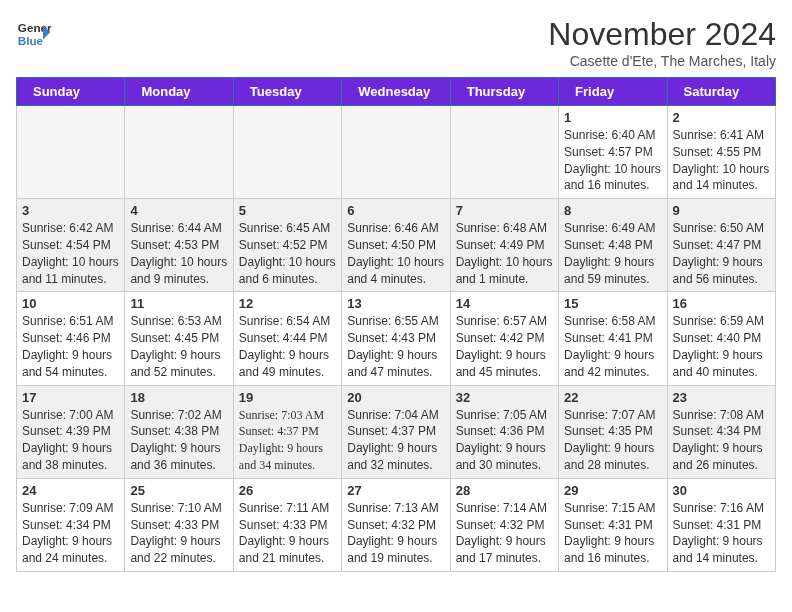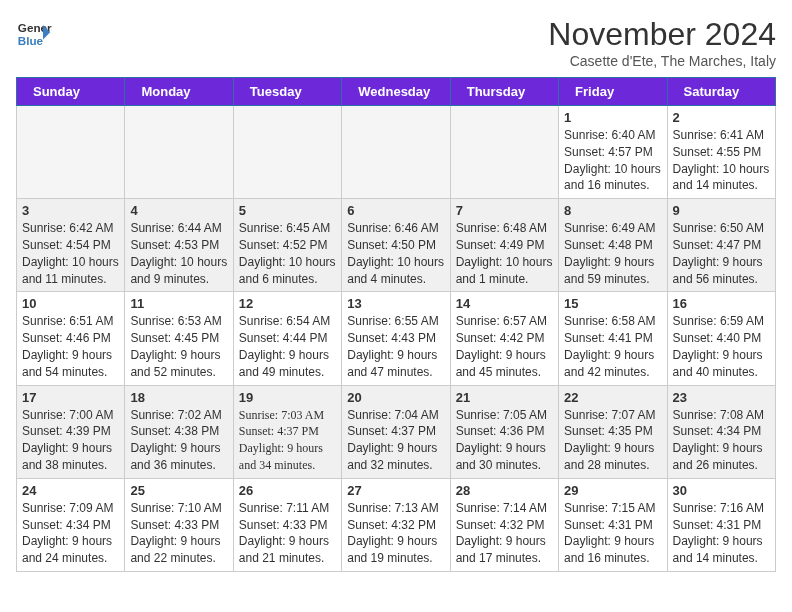--- a/index.html
+++ b/index.html
@@ -237,21 +237,21 @@
 Sunset: 4:37 PM
 Daylight: 9 hours and 34 minutes.</div>
         </td>
         <td class="shaded">
           <span class="day-number">20</span>
           <div class="day-info" style="white-space: pre-line;">Sunrise: 7:04 AM
 Sunset: 4:37 PM
 Daylight: 9 hours and 32 minutes.</div>
         </td>
         <td class="shaded">
-          <span class="day-number">21</span>
+          <span class="day-number">32</span>
           <div class="day-info" style="white-space: pre-line;">Sunrise: 7:05 AM
 Sunset: 4:36 PM
 Daylight: 9 hours and 30 minutes.</div>
         </td>
         <td class="shaded">
           <span class="day-number">22</span>
           <div class="day-info" style="white-space: pre-line;">Sunrise: 7:07 AM
 Sunset: 4:35 PM
 Daylight: 9 hours and 28 minutes.</div>
         </td>

